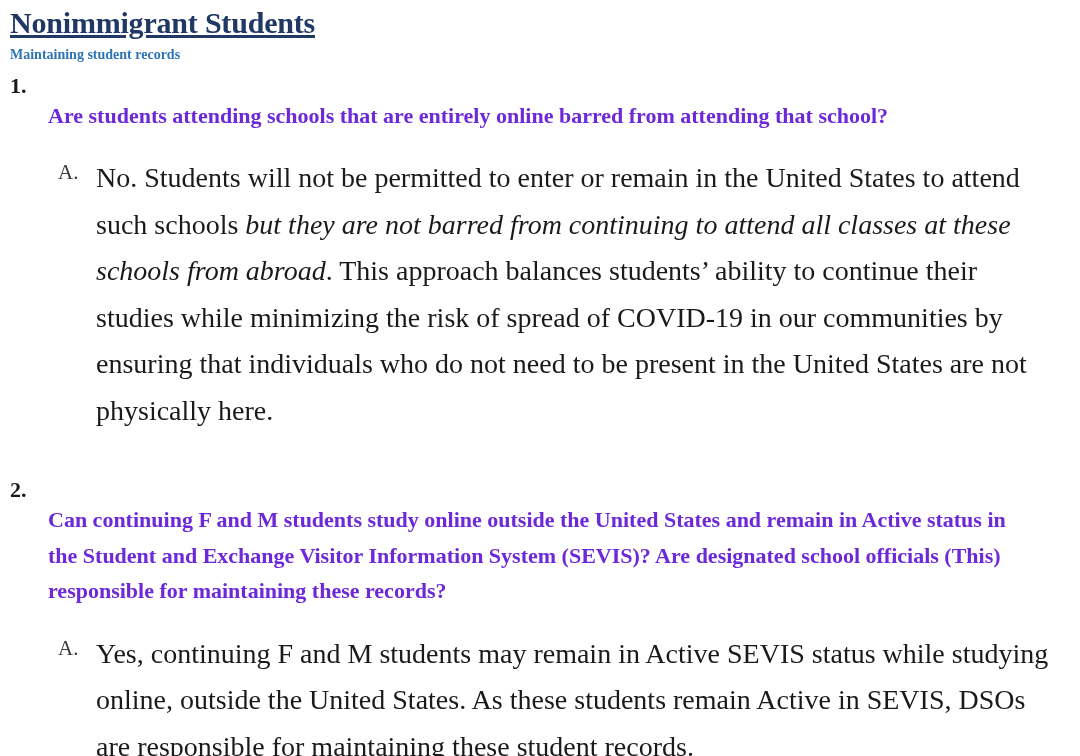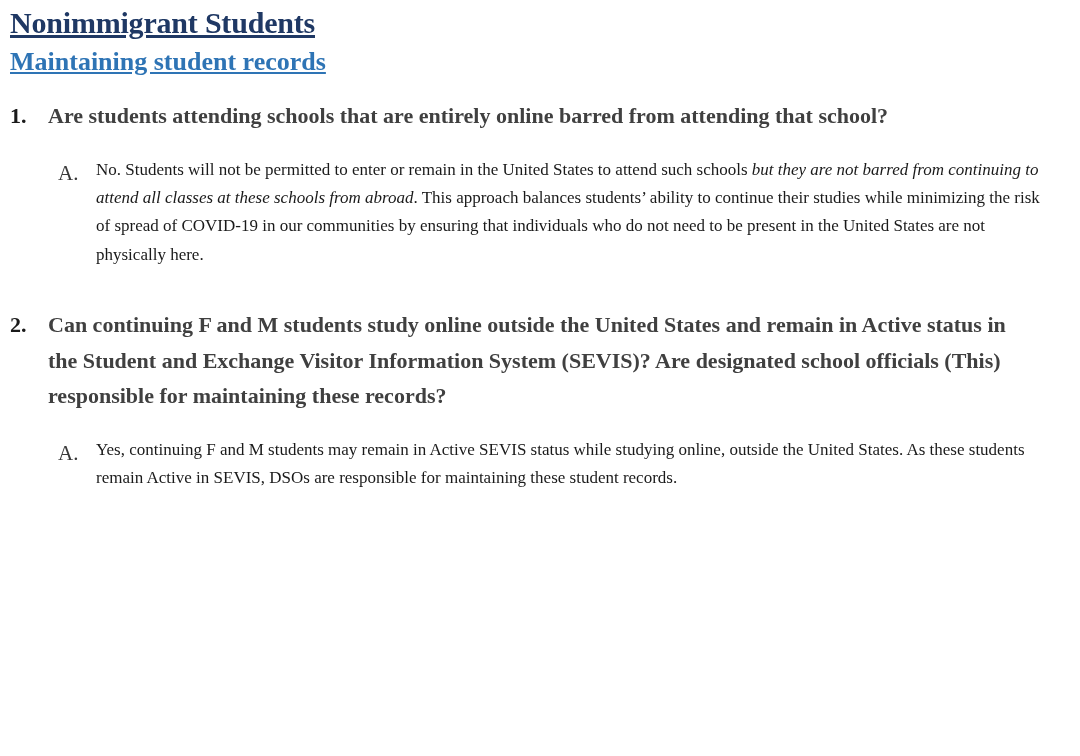--- a/index.html
+++ b/index.html
@@ -25,26 +25,25 @@
     font-size: 30px;
     font-weight: bold;
     color: #1F3864;
     text-decoration: underline;
     letter-spacing: -0.2px;
     margin: 0 0 6px 0;
     line-height: 1.15;
   }
   .doc-subtitle {
     font-family: "Liberation Serif", serif;
-    font-size: 26px;
+    font-size: 14px;
     font-weight: bold;
     color: #2E74B5;
-    margin: 0 0 22px 0;
+    margin: 0 0 5px 0;
     line-height: 1.15;
-    text-decoration: underline;
   }
   .qa-block {
     margin-bottom: 14px;
   }
   .question-row {
     display: flex;
     align-items: flex-start;
   }
   .q-num {
     width: 38px;
@@ -52,39 +51,40 @@
     font-size: 22px;
     font-weight: bold;
     line-height: 1.62;
     color: #1a1a1a;
   }
   .q-text {
     flex: 1 1 auto;
     font-size: 22px;
     font-weight: bold;
     line-height: 1.62;
-    color: #404040;
+    color: #6d28d9;
     max-width: 980px;
+    margin-top: 30px;
   }
   .answer-row {
     display: flex;
     align-items: flex-start;
     margin-top: 22px;
     padding-left: 48px;
   }
   .a-letter {
     width: 38px;
     flex: 0 0 38px;
     font-size: 21px;
     line-height: 1.66;
     color: #3a3a3a;
   }
   .a-text {
     flex: 1 1 auto;
-    font-size: 17px;
+    font-size: 28px;
     line-height: 1.66;
     color: #1a1a1a;
   }
   .a-text em {
     font-style: italic;
   }
   .gap-large { height: 24px; }
 </style>
 </head>
 <body>

